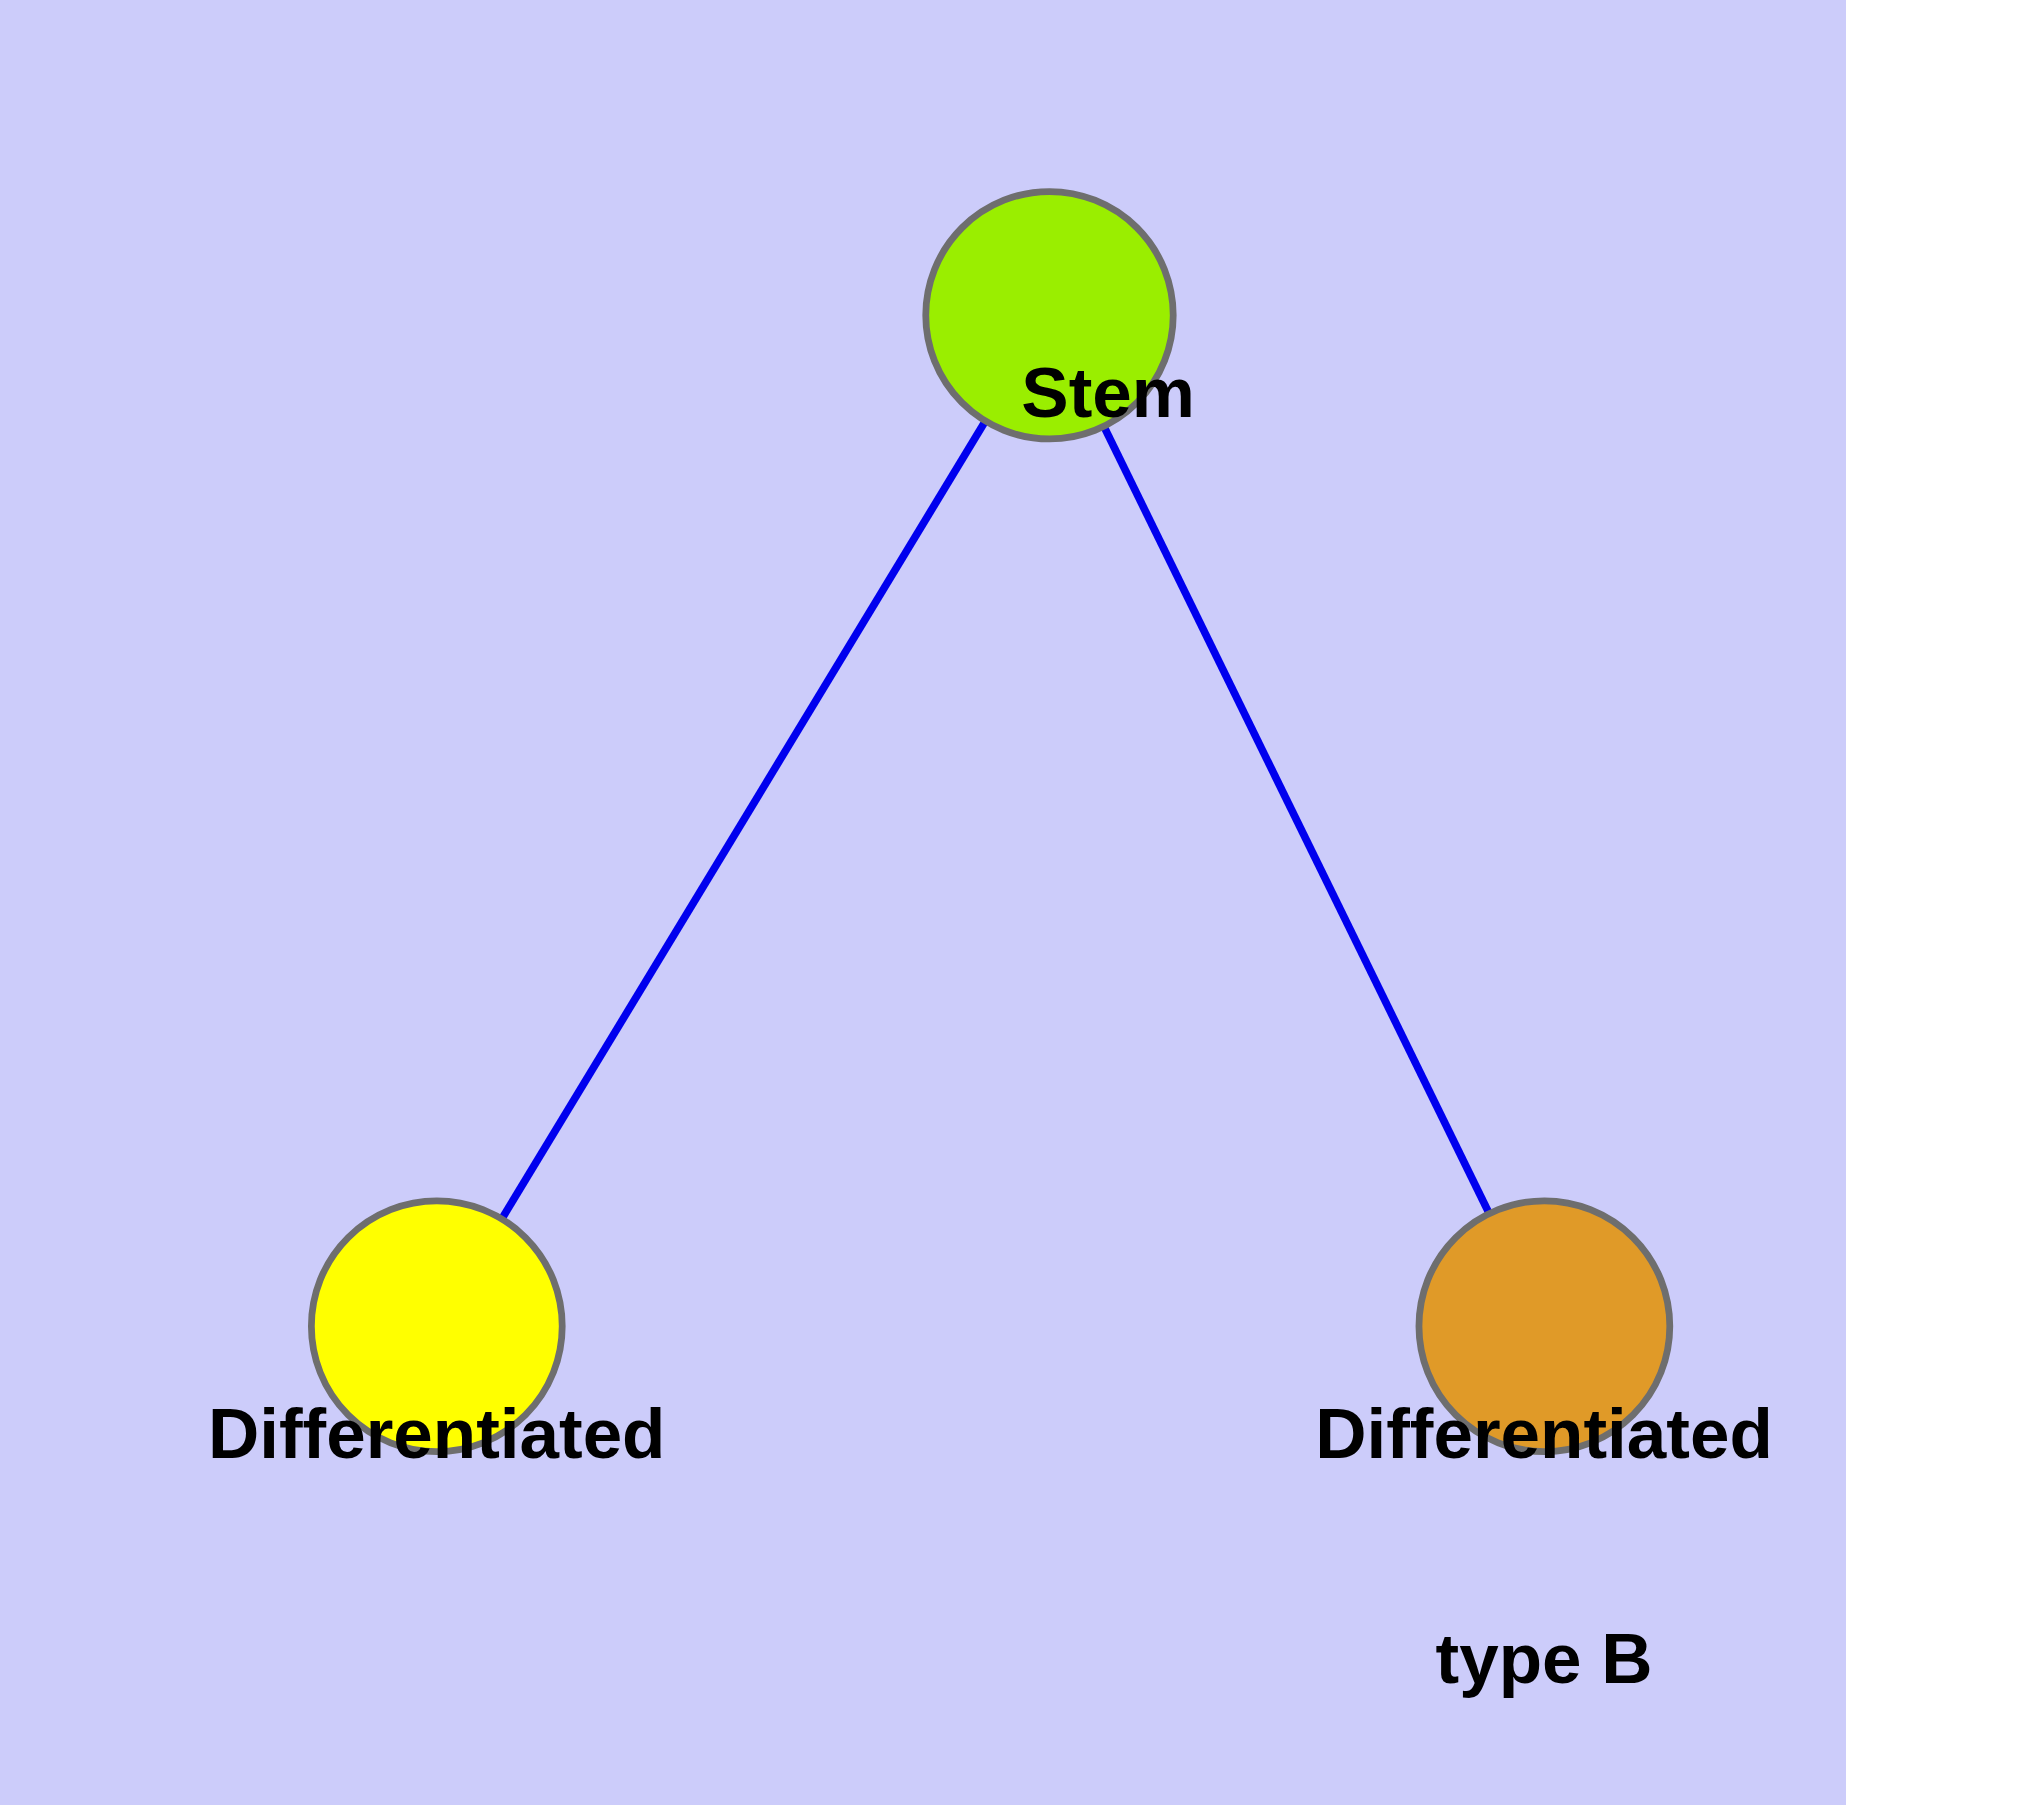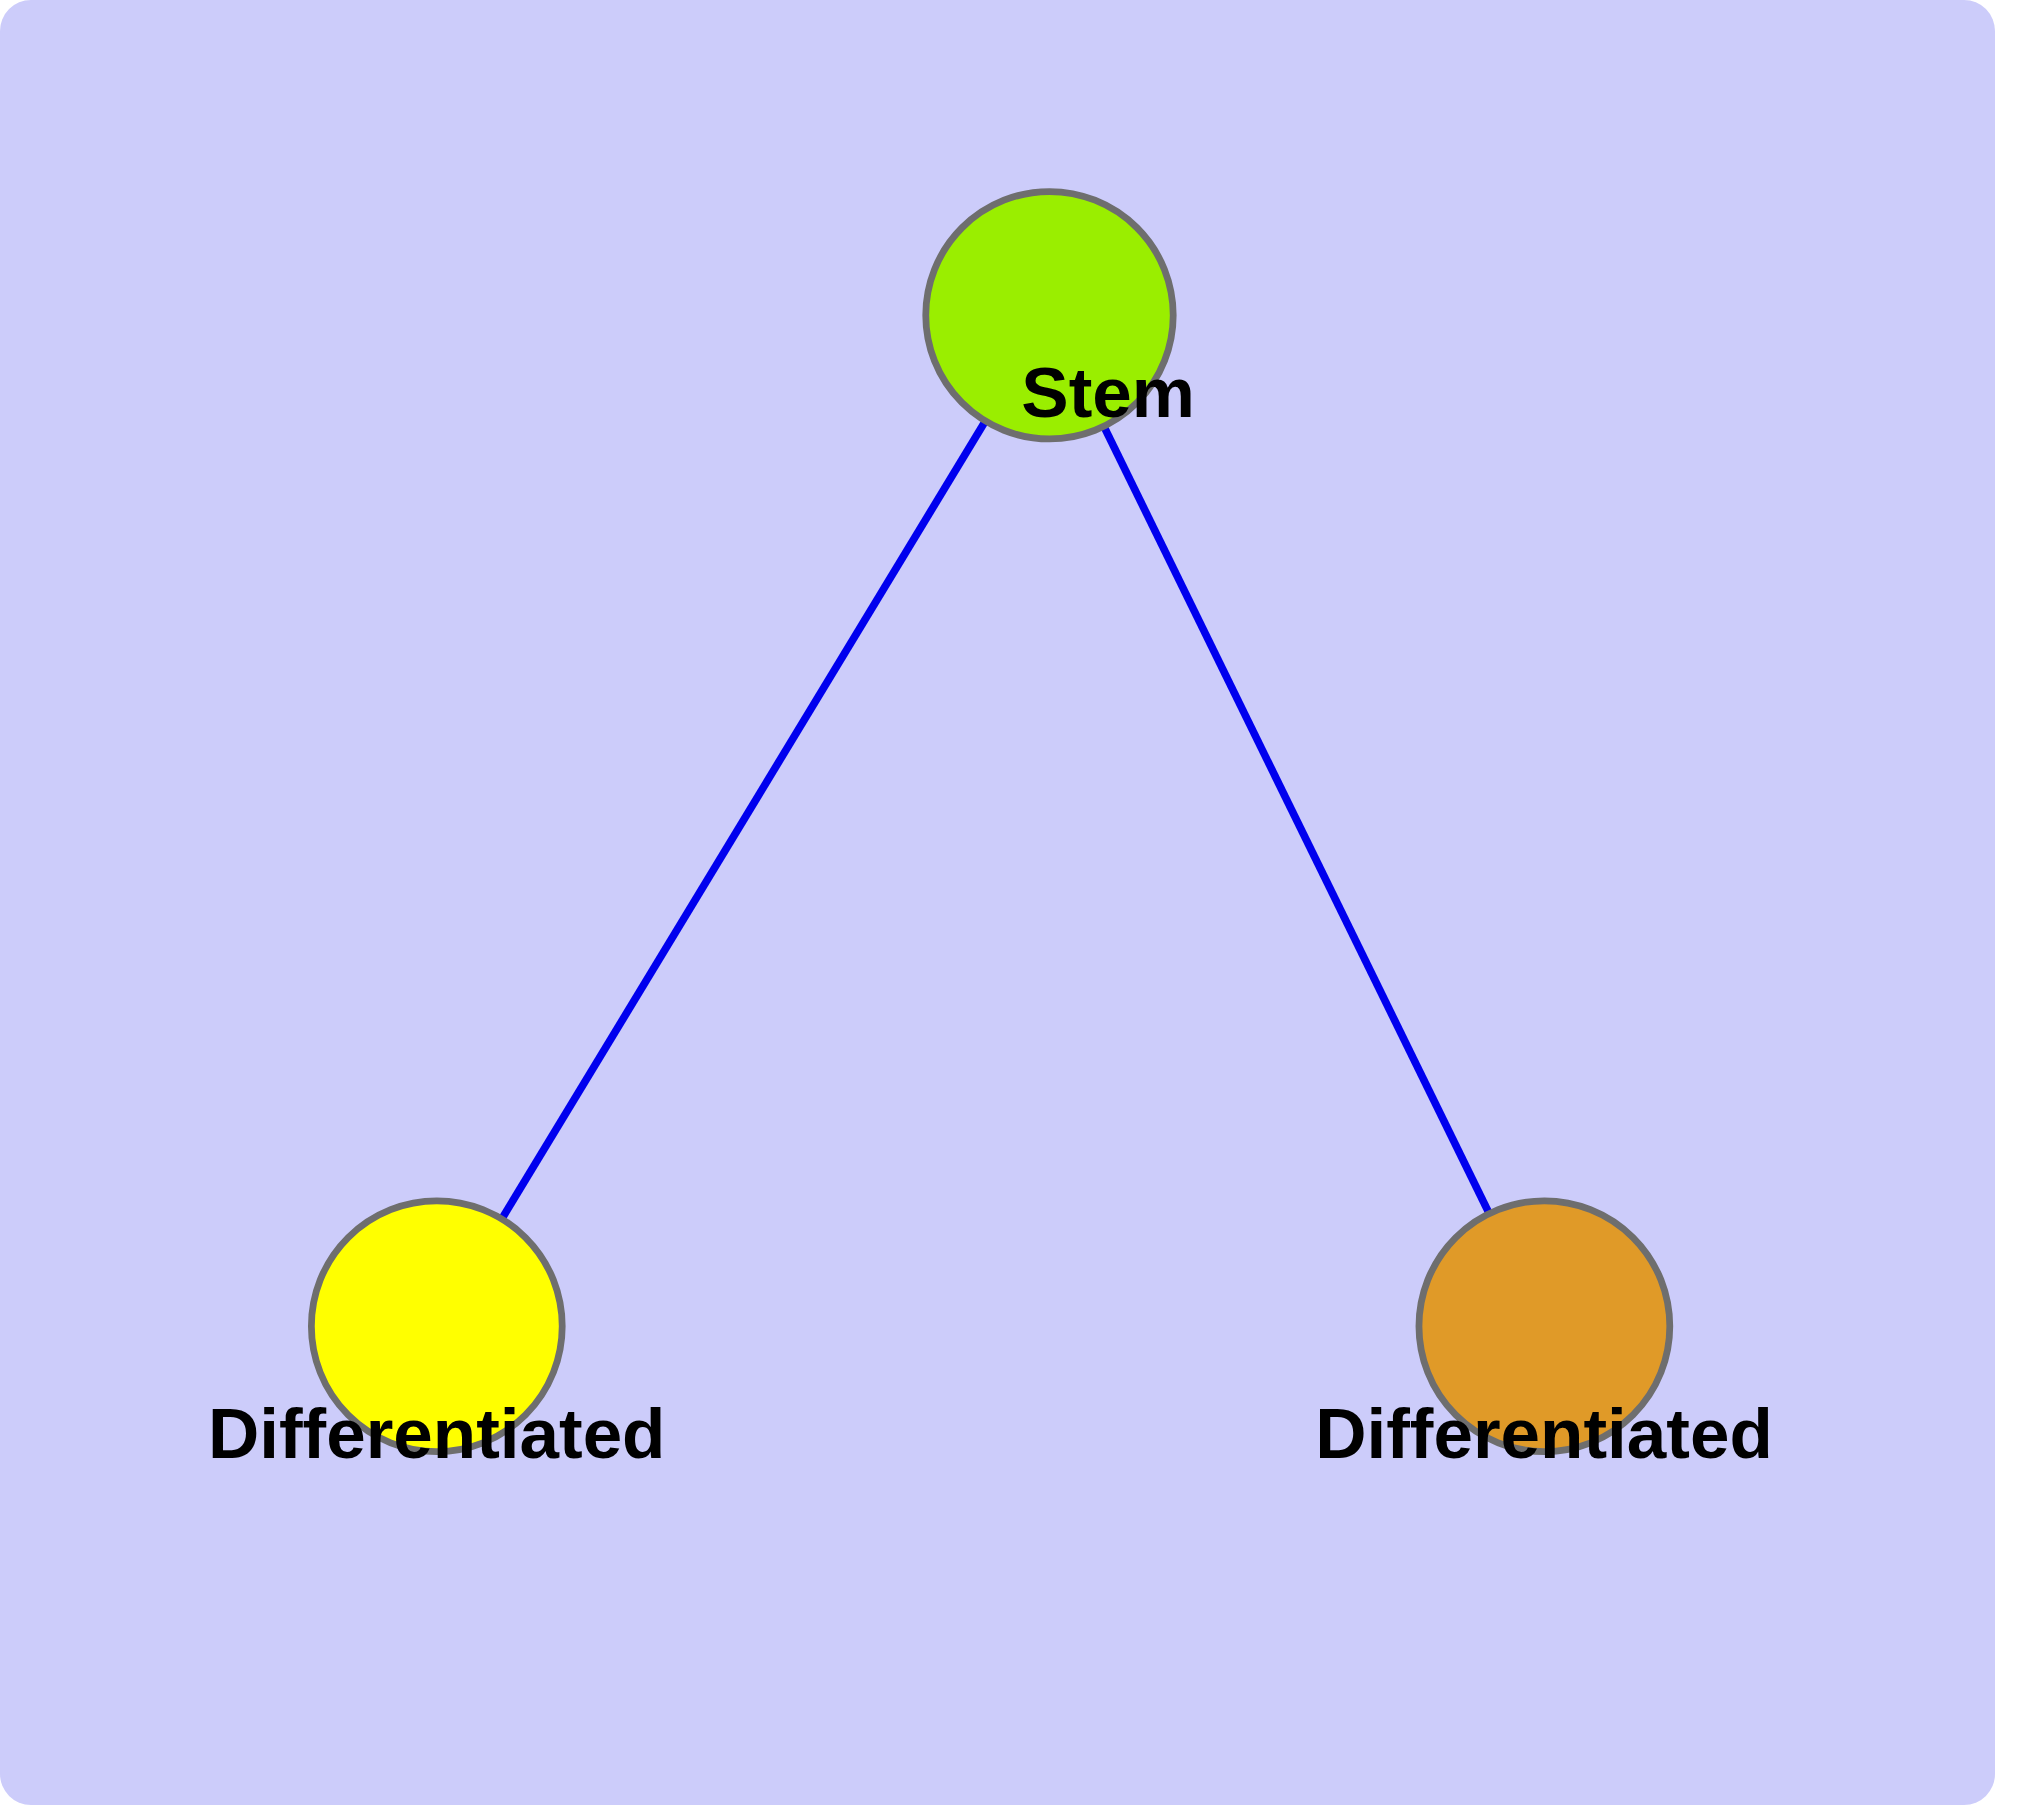--- a/index.html
+++ b/index.html
@@ -12,24 +12,23 @@
     width: 2021px;
     height: 1812px;
     overflow: hidden;
     background: #ffffff;
     font-family: "Liberation Sans", sans-serif;
   }
   #canvas {
     position: absolute;
     left: 0;
     top: 0;
-    width: 1995px;
+    width: 1846px;
     height: 1805px;
     background: #ccccfa;
-    border-radius: 31px;
   }
   #graph-svg {
     position: absolute;
     left: 0;
     top: 0;
     width: 2021px;
     height: 1805px;
     display: block;
   }
   .node-label {
@@ -84,17 +83,18 @@
     <div class="node-label stem">
       <span>Stem</span>
     </div>
 
     <div class="node-label leaf leaf-a">
       <div>Differentiated</div>
     </div>
 
     <div class="node-label leaf leaf-b">
       <div>Differentiated</div>
+      <div>type B</div>
     </div>
 
   </div>
 </div>
 
 
 </body></html>

